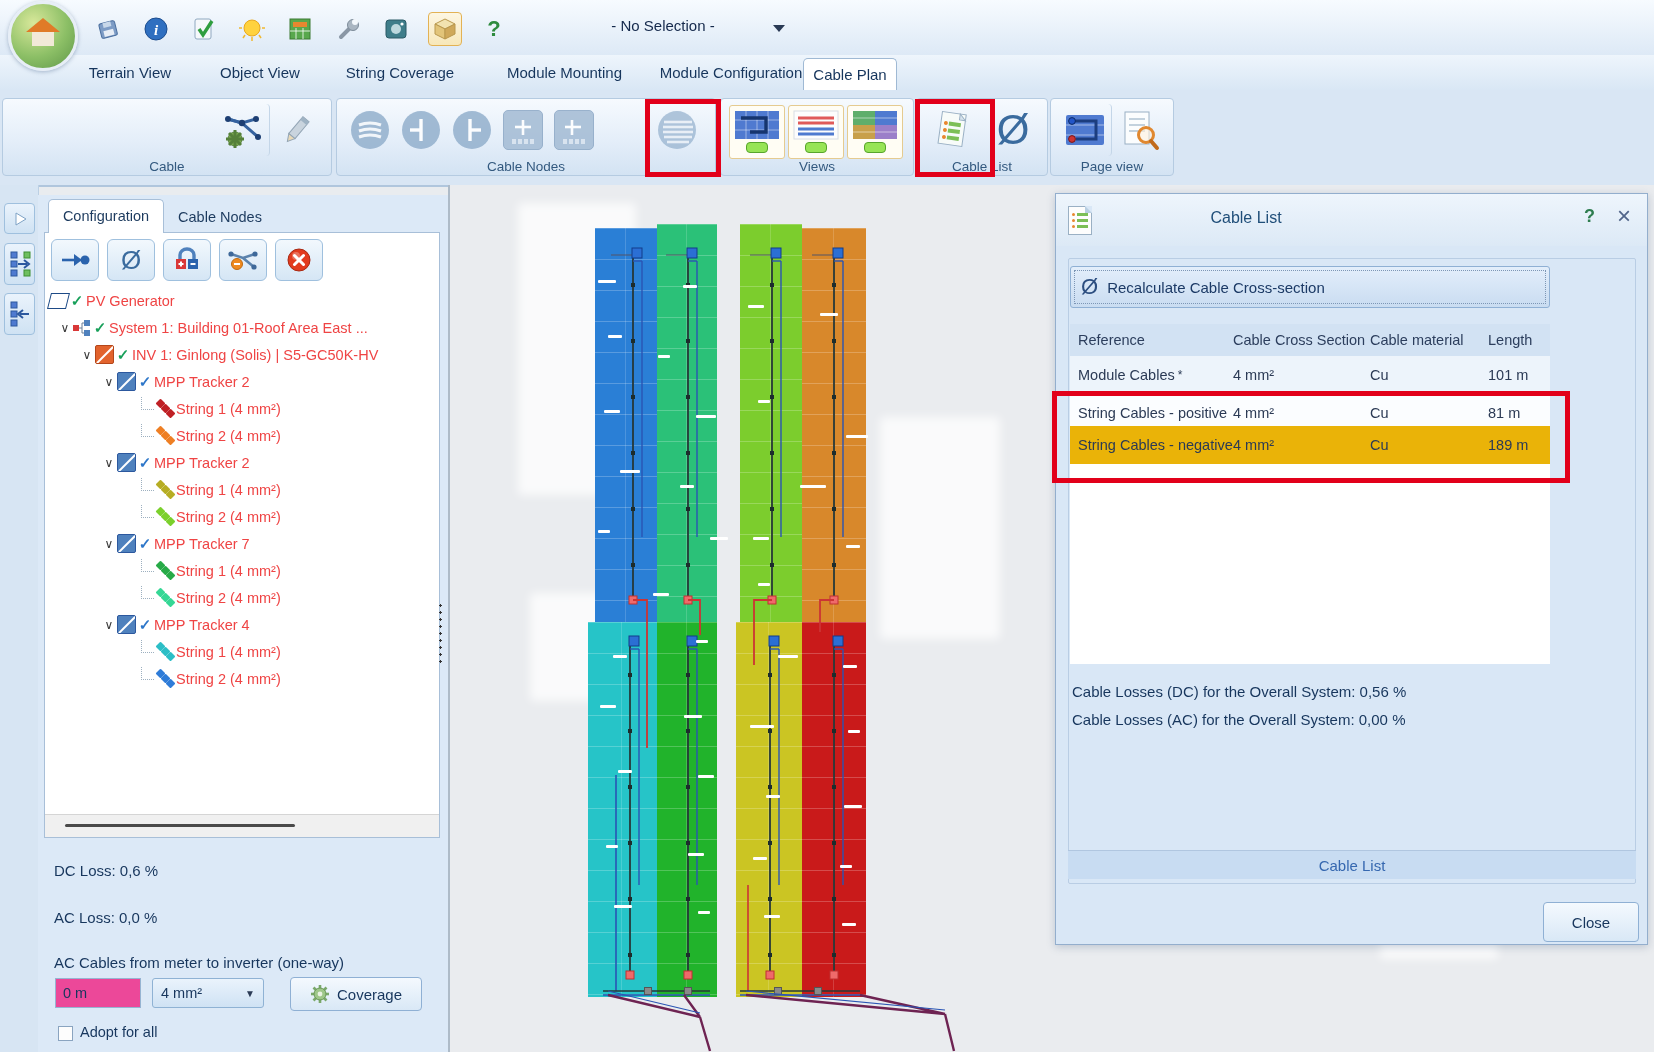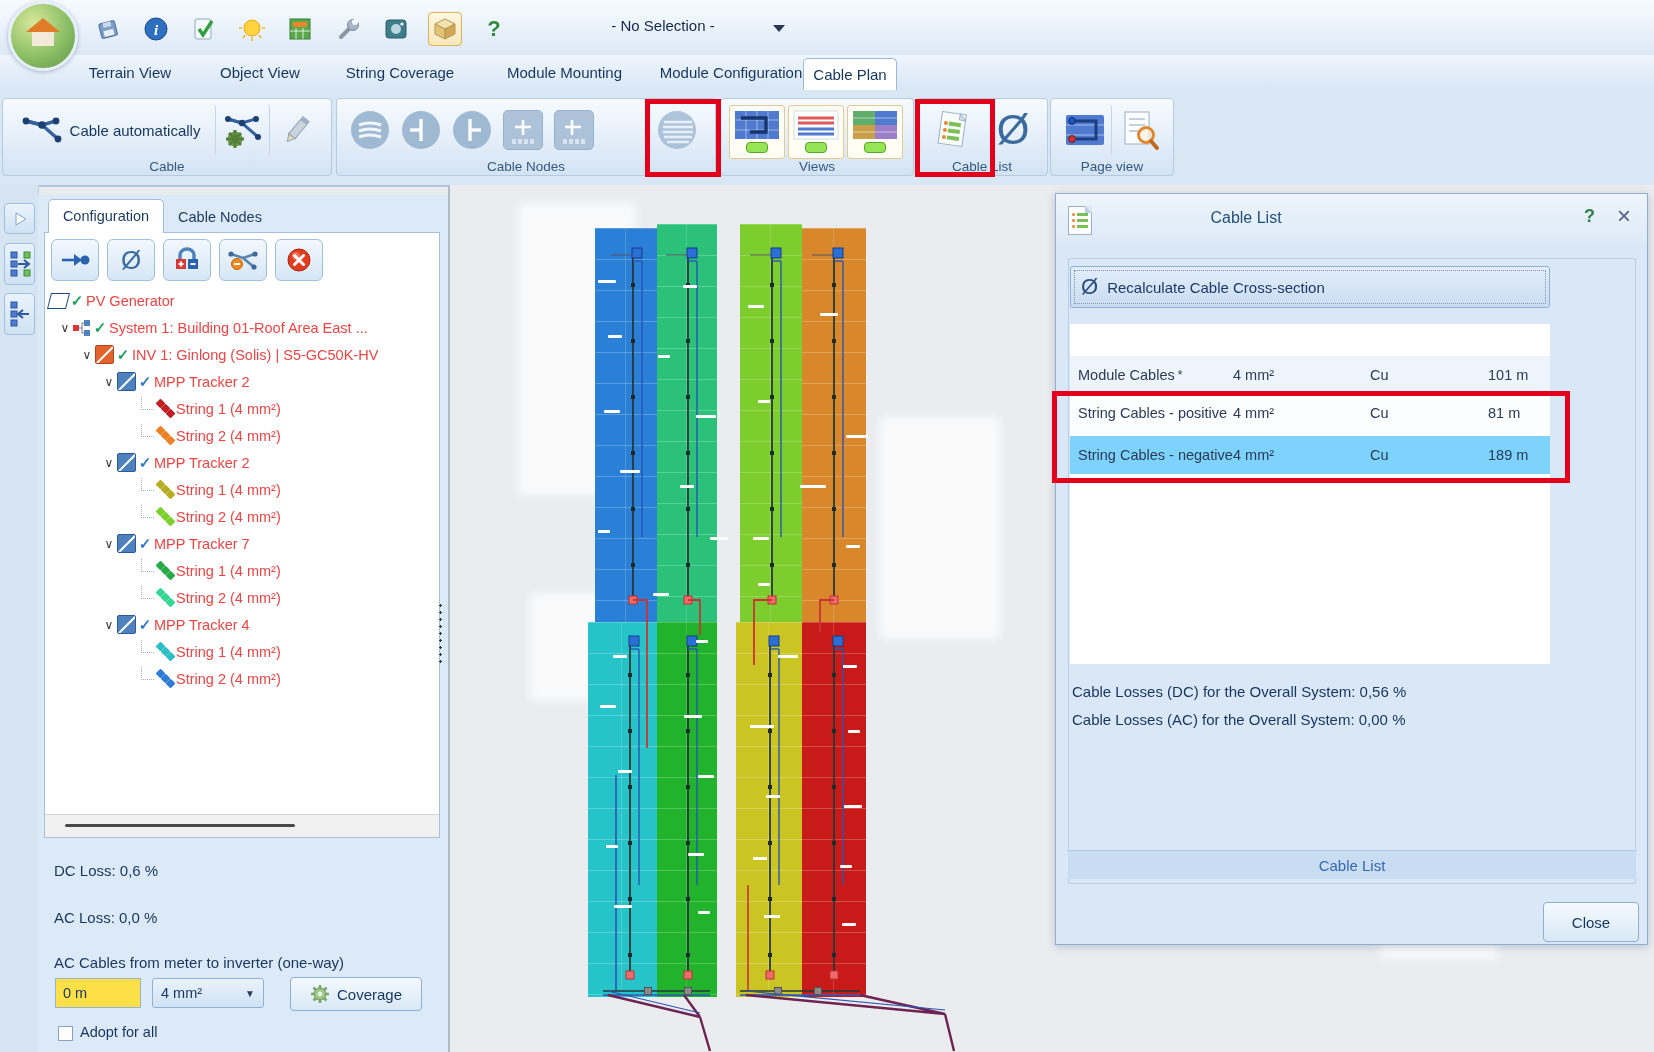--- a/index.html
+++ b/index.html
@@ -82,21 +82,21 @@
          background-image:linear-gradient(rgba(255,255,255,.7) 1px,transparent 1px),linear-gradient(90deg,rgba(255,255,255,.7) 1px,transparent 1px);
          background-size:6px 5px;flex:0 0 auto;}
   .sysico{position:relative;width:18px;height:16px;flex:0 0 auto;}
   .sysico i{position:absolute;width:6px;height:6px;}
   .invico{position:relative;width:17px;height:17px;border-radius:2px;flex:0 0 auto;overflow:hidden;}
   .invico::after{content:"";position:absolute;left:-3px;top:7px;width:26px;height:2px;background:#fff;
          transform:rotate(-45deg);}
   .hscroll{position:absolute;left:0;right:0;bottom:0;height:22px;background:#f0f0f0;border-top:1px solid #d5d5d5;}
   .hthumb{position:absolute;left:20px;top:9px;width:230px;height:3px;background:#4a4a4a;border-radius:2px;}
   .linfo{position:absolute;left:0;top:648px;width:410px;height:209px;background:#dce9f7;font-size:15px;}
-  .field{position:absolute;background:#fde047;border:1px solid #96b4d2;font-size:14.5px;
+  .field{position:absolute;background:#ec4899;border:1px solid #96b4d2;font-size:14.5px;
          display:flex;align-items:center;padding-left:7px;box-sizing:border-box;}
   .combo{position:absolute;border:1px solid #8fb2d4;border-radius:3px;font-size:14.5px;
          background:linear-gradient(#eaf3fc,#cfe2f4);display:flex;align-items:center;
          padding:0 8px;box-sizing:border-box;justify-content:space-between;}
   .btn{border:1px solid #8fb0d4;border-radius:4px;background:linear-gradient(#f4f9fe,#d9e8f6);
        display:flex;align-items:center;justify-content:center;gap:7px;font-size:15px;color:#17365d;}
   .cbx{position:absolute;width:13px;height:13px;background:#fdfdfd;border:1px solid #8aa4c0;}
 
   
   .canvas{position:absolute;left:448px;top:185px;width:1206px;height:867px;background:#eaecef;overflow:hidden;}
@@ -231,33 +231,20 @@
     <div class="tab" style="left:200px;width:120px;">Object View</div>
     <div class="tab" style="left:325px;width:150px;">String Coverage</div>
     <div class="tab" style="left:487px;width:155px;">Module Mounting</div>
     <div class="tab" style="left:650px;width:162px;">Module Configuration</div>
     <div class="tab active" style="left:803px;width:92px;">Cable Plan</div>
   </div>
 
   <div class="ribbon">
 
     <div class="rgroup" style="left:2px;width:328px;">
-      <div class="rbtn sep" style="left:4px;width:208px;">
-        <svg width="42" height="34">
-            <path d="M4 8 L20 12 L36 26" stroke="#35629f" stroke-width="3.5" fill="none"></path>
-            <path d="M4 8 L20 12 L34 8" stroke="#35629f" stroke-width="3.5" fill="none"></path>
-            <g fill="#1d3f73">
-              <circle cx="4" cy="8" r="3.4"></circle>
-              <circle cx="20" cy="12" r="3.8"></circle>
-              <circle cx="36" cy="26" r="3.4"></circle>
-              <circle cx="34" cy="8" r="3.4"></circle>
-            </g>
-          </svg>
-        <span style="font-size:15px;color:#16355c;">Cable automatically</span>
-      </div>
       <div class="rbtn sep" style="left:214px;width:52px;">
         <svg width="42" height="42">
             <path d="M6 10 L20 14 L36 28" stroke="#35629f" stroke-width="3" fill="none"></path>
             <path d="M6 10 L20 14 L34 10" stroke="#35629f" stroke-width="3" fill="none"></path>
             <g fill="#1d3f73">
               <circle cx="6" cy="10" r="3"></circle>
               <circle cx="20" cy="14" r="3.2"></circle>
               <circle cx="36" cy="28" r="3"></circle>
               <circle cx="34" cy="10" r="3"></circle>
             </g>
@@ -878,39 +865,45 @@
     </div>
 
     <div class="rpcontainer"></div>
 
     <div class="recalc">
       <span style="font-size:22px;color:#2c4e80;">Ø</span>
       <span>Recalculate Cable Cross-section</span>
     </div>
 
     <div class="tablebg"></div>
+    <div class="thead">
+      <div class="tcell" style="left:8px;">Reference</div>
+      <div class="tcell" style="left:163px;">Cable Cross Section</div>
+      <div class="tcell" style="left:300px;">Cable material</div>
+      <div class="tcell" style="left:418px;">Length</div>
+    </div>
     <div id="cable-rows">
         <div class="trowd" style="top: 162px; background: rgb(237, 244, 251);">
           <div class="tcell" style="left:8px;">
             <span>Module Cables</span>
             <sup style="margin-left:3px;">*</sup>
           </div>
           <div class="tcell" style="left:163px;">4 mm²</div>
           <div class="tcell" style="left:300px;">Cu</div>
           <div class="tcell" style="left:418px;">101 m</div>
         </div>
         <div class="trowd" style="top: 200px; background: rgb(251, 253, 255);">
           <div class="tcell" style="left:8px;">
             <span>String Cables - positive</span>
           </div>
           <div class="tcell" style="left:163px;">4 mm²</div>
           <div class="tcell" style="left:300px;">Cu</div>
           <div class="tcell" style="left:418px;">81 m</div>
         </div>
-        <div class="trowd" style="top: 242px; background: #7dd3fc;">
+        <div class="trowd" style="top: 232px; background: #eab308;">
           <div class="tcell" style="left:8px;">
             <span>String Cables - negative</span>
           </div>
           <div class="tcell" style="left:163px;">4 mm²</div>
           <div class="tcell" style="left:300px;">Cu</div>
           <div class="tcell" style="left:418px;">189 m</div>
         </div>
       </div>
 
     <div class="loss" style="top:489px;">Cable Losses (DC) for the Overall System:  0,56 %</div>

